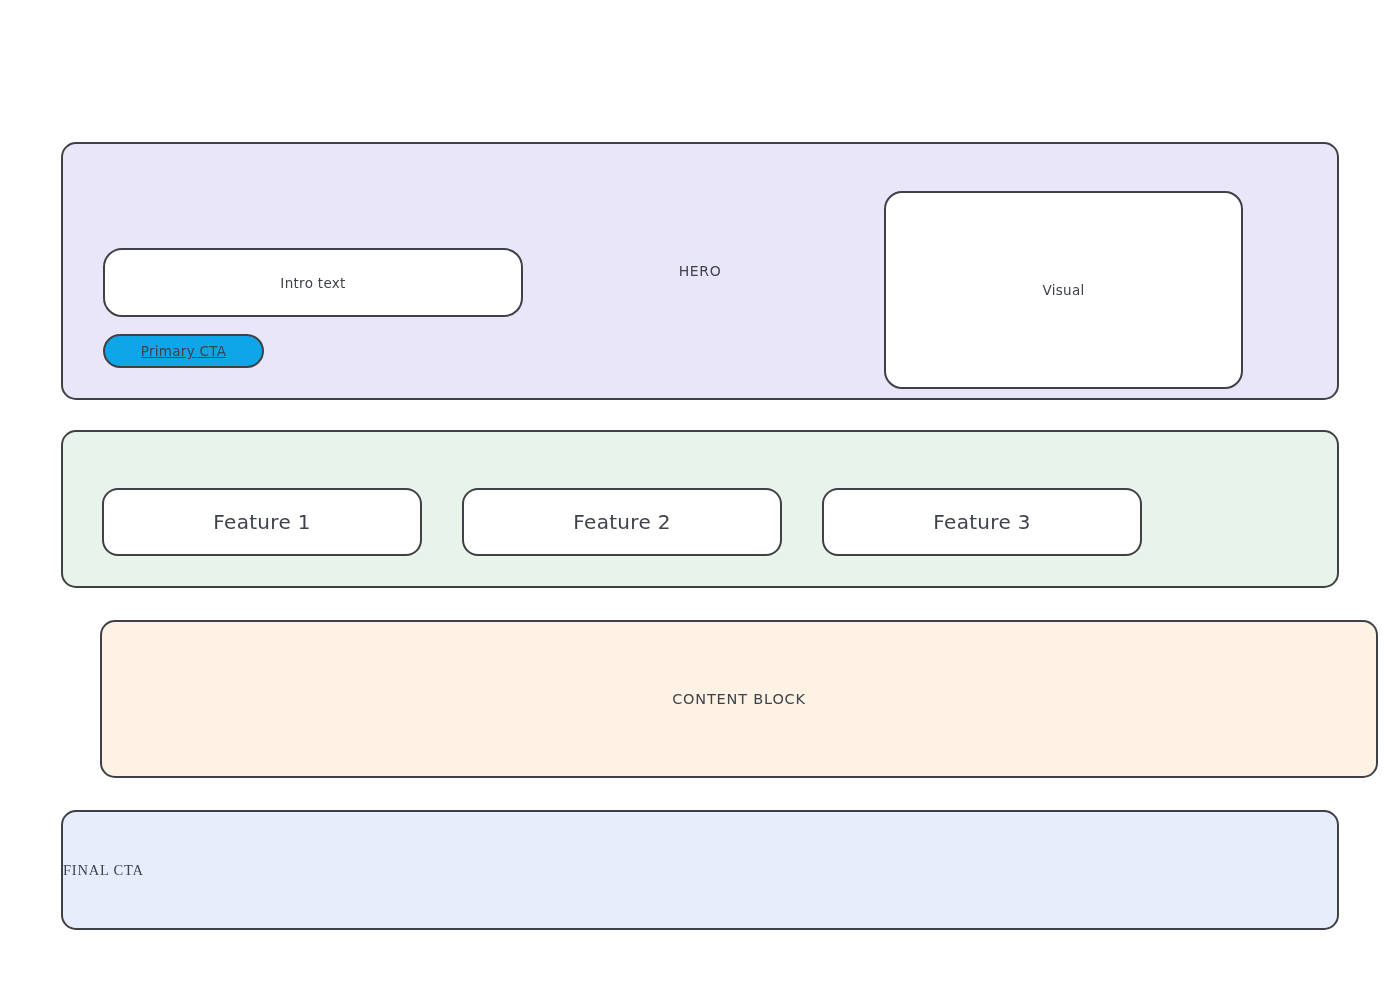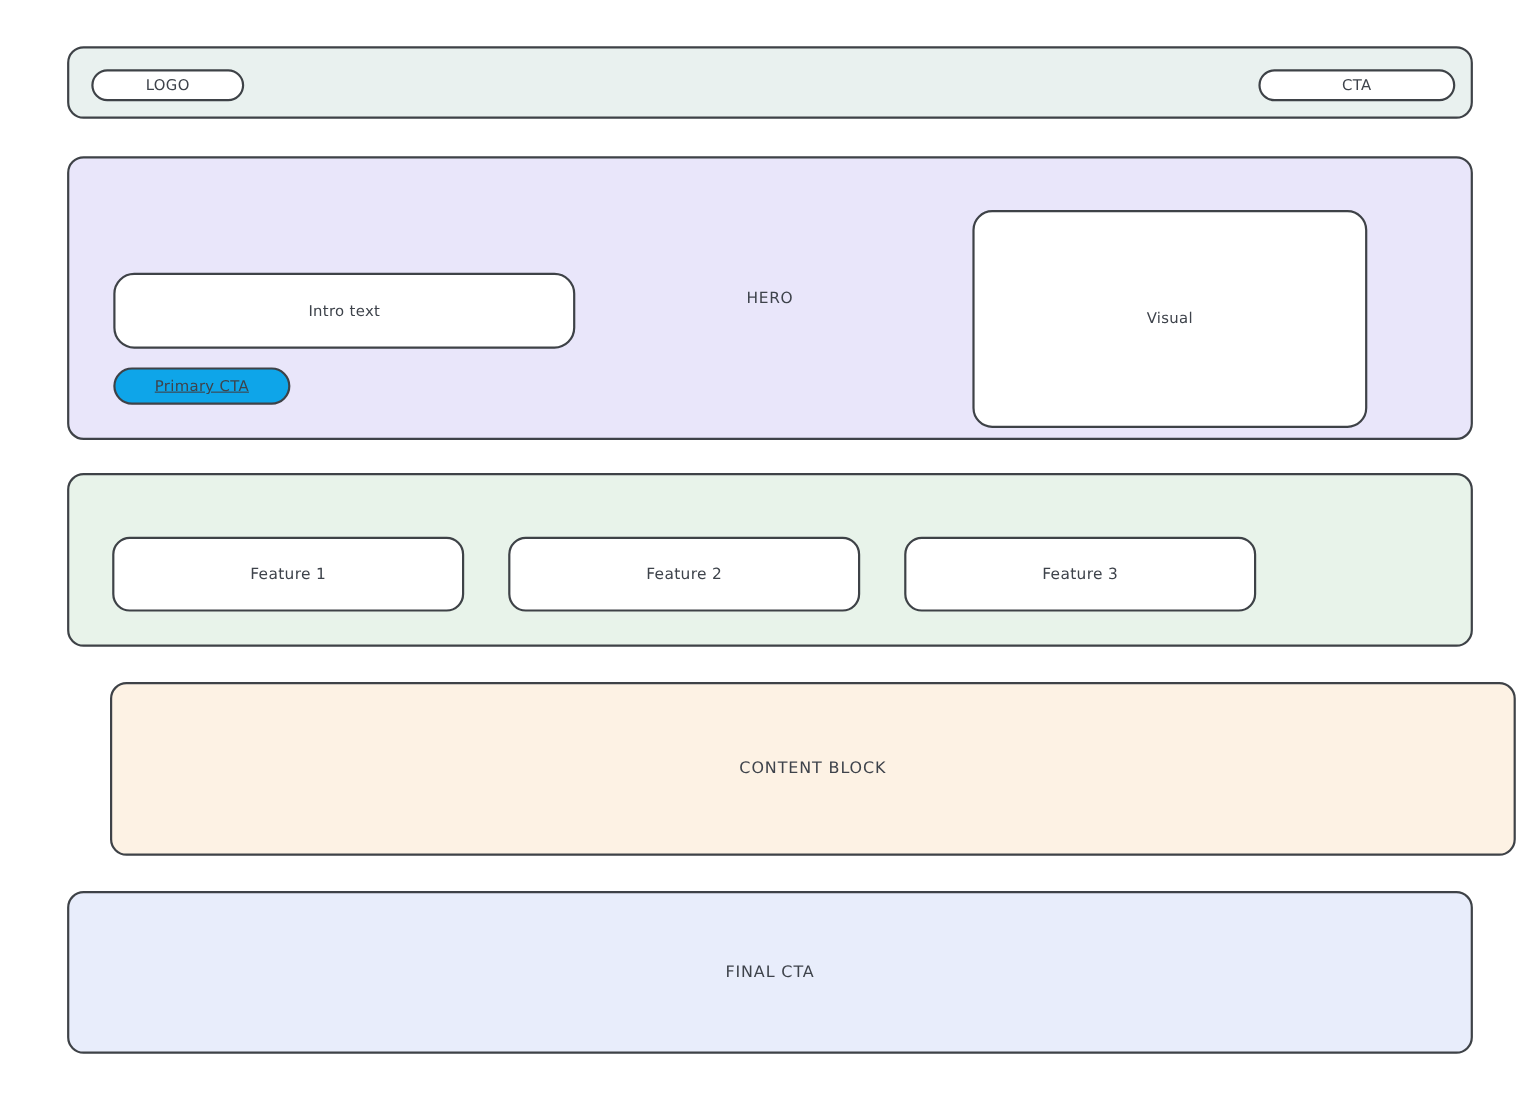--- a/index.html
+++ b/index.html
@@ -14,21 +14,21 @@
   .sec{
     position:absolute;
     box-sizing:border-box;
     border:2px solid #3e4247;
     border-radius:15px;
   }
   .sec-header{left:61px;top:42px;width:1278px;height:66px;background:#e9f1ef;}
   .sec-hero{left:61px;top:142px;width:1278px;height:258px;background:#e9e6fa;}
   .sec-features{left:61px;top:430px;width:1278px;height:158px;background:#e8f3ea;}
   .sec-content{left:61px;top:620px;width:1278px;height:158px;background:#fdf2e4;display:flex;align-items:center;justify-content:center;margin-left:39px;}
-  .sec-final{left:61px;top:810px;width:1278px;height:148px;background:#e8edfb;display:flex;align-items:center;justify-content:center;}
+  .sec-final{left:61px;top:810px;width:1278px;height:120px;background:#e8edfb;display:flex;align-items:center;font-family:Liberation Serif, serif;}
 
   .pill{
     position:absolute;
     box-sizing:border-box;
     border:2px solid #3e4247;
     border-radius:999px;
     background:#ffffff;
     display:flex;align-items:center;justify-content:center;
     font-size:13.5px;
     letter-spacing:0.3px;
@@ -50,40 +50,32 @@
   .headline-box{left:40px;top:49px;width:420px;height:39px;border-radius:19px;}
   .intro-box{left:40px;top:104px;width:420px;height:69px;border-radius:19px;justify-content:center;}
   .primary-cta{left:40px;top:190px;width:161px;height:34px;background:#e6ecfb;}
   .hero-label{
     position:absolute;left:0;top:0;width:100%;height:100%;
     display:flex;align-items:center;justify-content:center;
     font-size:14px;letter-spacing:0.6px;pointer-events:none;
   }
   .visual-box{left:821px;top:35px;width:359px;height:198px;margin-top:12px;}
 
-  .feature-card{top:56px;width:320px;height:68px;border-radius:16px;font-size:14px;}
+  .feature-card{top:56px;width:320px;height:68px;border-radius:16px;font-size:20px;}
   .feature-1{left:39px;}
   .feature-2{left:399px;}
   .feature-3{left:759px;}
 
   .banner-label{font-size:14.5px;letter-spacing:0.8px;}
 </style>
 </head>
 <body>
 
 <div class="canvas">
 
-  <div class="sec sec-header">
-    <div class="pill logo-pill">
-      <span>LOGO</span>
-    </div>
-    <div class="pill cta-pill">
-      <span>CTA</span>
-    </div>
-  </div>
 
   <div class="sec sec-hero">
     <div class="hero-label">HERO</div>
     <div class="box intro-box">
       <span>Intro text</span>
     </div>
     <div class="pill primary-cta" style="background:#0ea5e9;text-decoration:underline;">
       <span>Primary CTA</span>
     </div>
     <div class="box visual-box">

